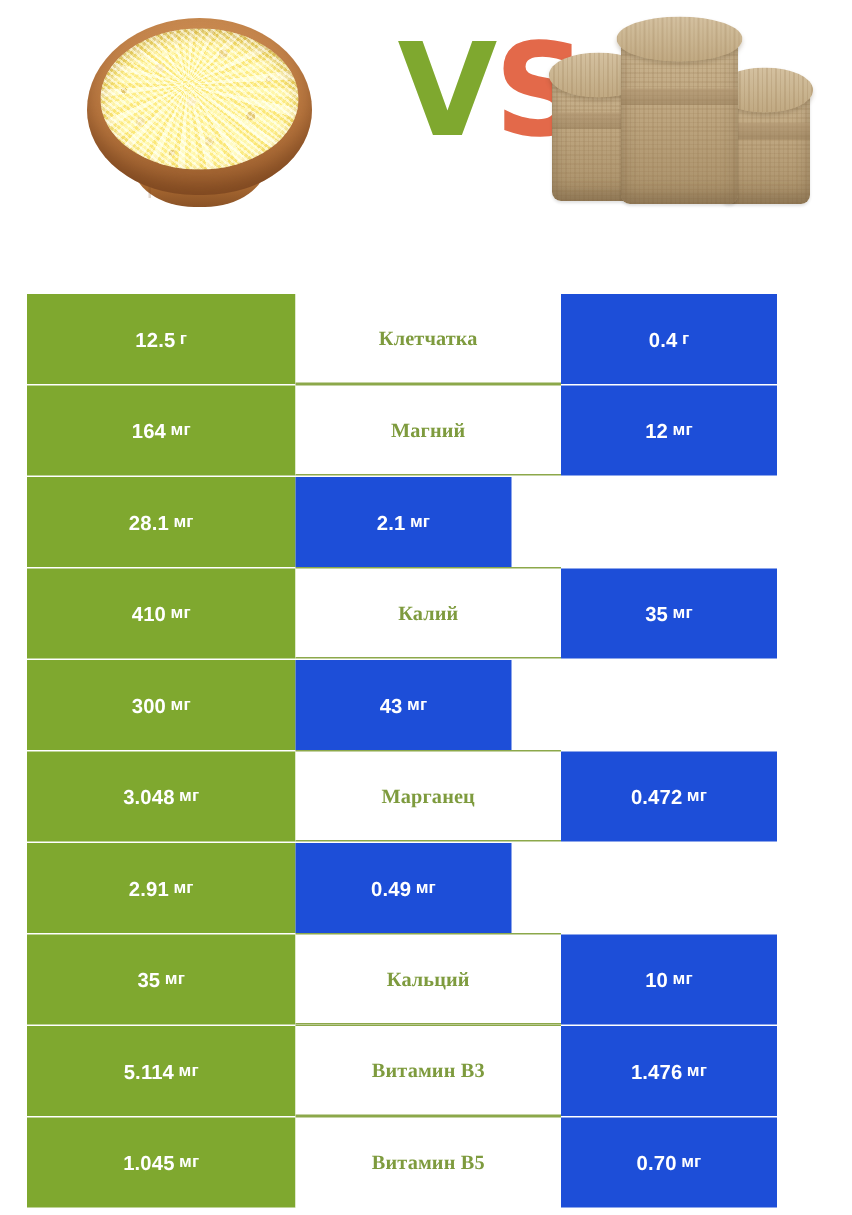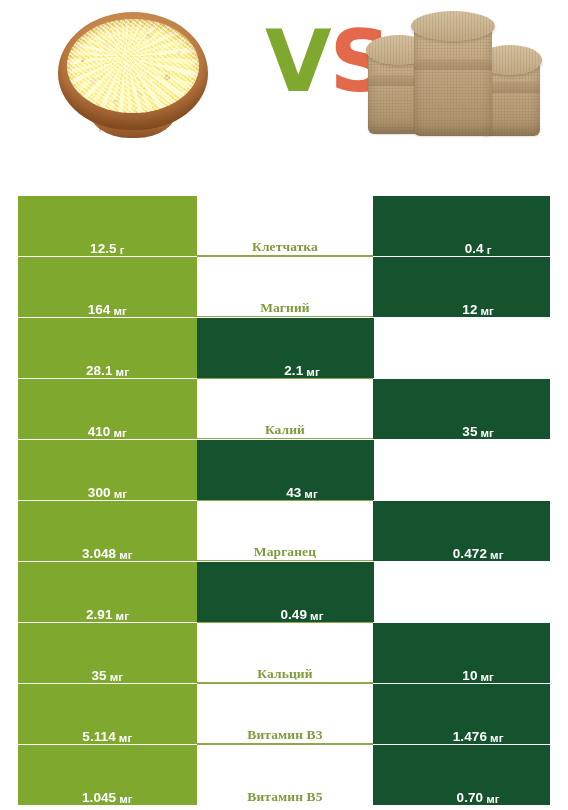--- a/index.html
+++ b/index.html
@@ -168,21 +168,21 @@
   }
   .row {
     display: flex;
     height: 60px;
     margin-bottom: 1px;
   }
   .row:last-child { margin-bottom: 0; }
 
   .cell {
     display: flex;
-    align-items: flex-end;
+    align-items: center;
     justify-content: center;
     font-size: 13.5px;
     font-weight: 700;
     letter-spacing: .1px;
     white-space: nowrap;
   }
   .cell-left {
     width: 179px;
     background: #7FA82F;
     color: #ffffff;
@@ -201,23 +201,22 @@
   .row:first-child .cell-mid {
     border-top: none;
     height: 60px;
     margin-top: 0;
   }
   .row:last-child .cell-mid {
     border-bottom: none;
   }
   .cell-right {
     width: 144px;
-    background: #14532d;
+    background: #1d4ed8;
     color: #ffffff;
-    padding-left: 33px;
   }
   .unit { font-size: 11.5px; font-weight: 700; margin-left: 3px; }
 </style>
 </head>
 <body>
 
 <div class="hero">
 
   <div class="bowl-wrap">
     <div class="bowl-foot"></div>

